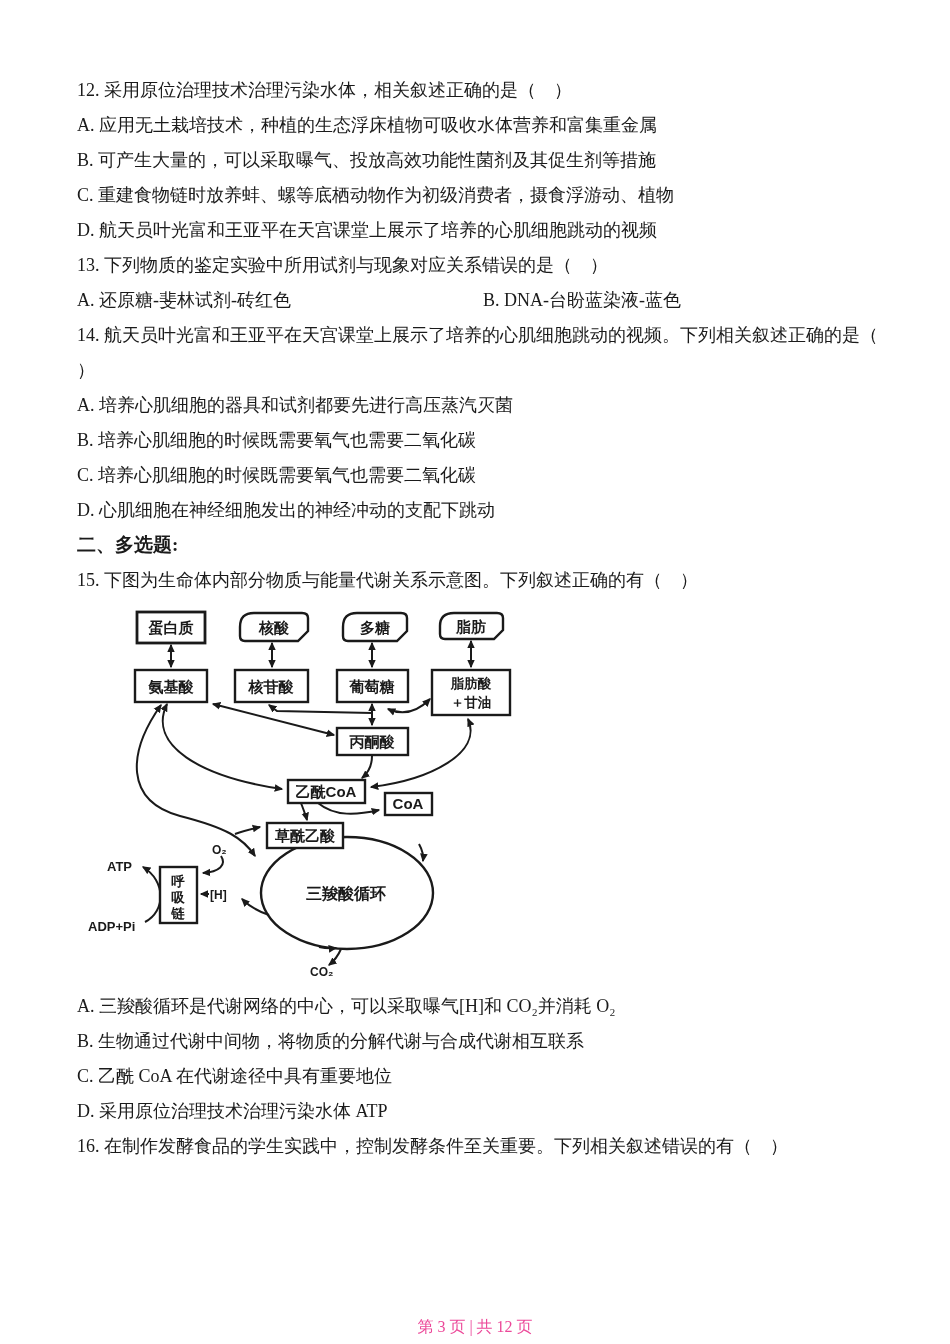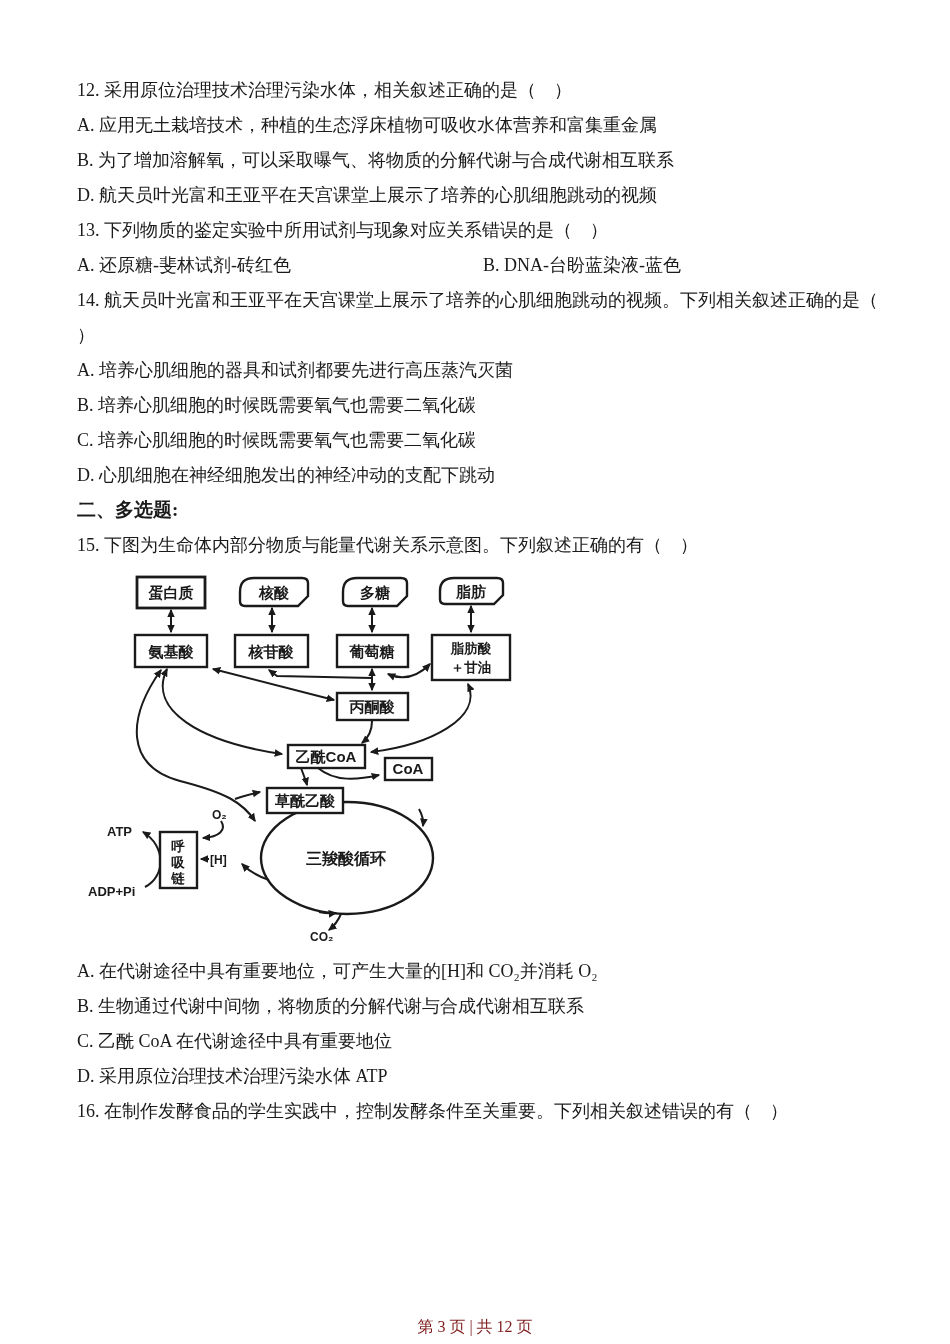--- a/index.html
+++ b/index.html
@@ -34,33 +34,34 @@
   svg .node-label-sm{font-size:13.5px;text-anchor:middle;}
   svg .free-label{font-size:13px;text-anchor:start;}
   svg .free-label-sm{font-size:12px;text-anchor:start;}
   svg .tca-label{font-size:16px;text-anchor:middle;}
   svg .box{fill:#ffffff;stroke:#1a1a1a;stroke-width:2.4;}
   svg .box-heavy{stroke-width:2.8;}
   svg .arrow{fill:none;stroke:#1a1a1a;stroke-width:2;}
   svg .cycle{fill:none;stroke:#1a1a1a;stroke-width:2.4;}
   .footer{
     position:absolute;left:0;right:0;bottom:6px;
-    text-align:center;font-size:16px;color:#7f1d1d;
+    text-align:center;font-size:16px;color:#ec4899;
     font-family:"Liberation Serif","DejaVu Serif",serif;
   }
 </style>
 </head>
 <body>
 
 <div class="page">
   <div class="content">
 
     <p class="line">12. 采用原位治理技术治理污染水体，相关叙述正确的是（　）</p>
     <p class="line">A. 应用无土栽培技术，种植的生态浮床植物可吸收水体营养和富集重金属</p>
-    <p class="line">B. 为了增加溶解氧，可以采取曝气、将物质的分解代谢与合成代谢相互联系</p>
+    <p class="line">B. 可产生大量的，可以采取曝气、投放高效功能性菌剂及其促生剂等措施</p>
+    <p class="line">C. 重建食物链时放养蚌、螺等底栖动物作为初级消费者，摄食浮游动、植物</p>
     <p class="line">D. 航天员叶光富和王亚平在天宫课堂上展示了培养的心肌细胞跳动的视频</p>
 
     <p class="line">13. 下列物质的鉴定实验中所用试剂与现象对应关系错误的是（　）</p>
     <div class="line">
       <span>A. 还原糖-斐林试剂-砖红色</span>
       <span class="col-right">B. DNA-台盼蓝染液-蓝色</span>
     </div>
 
     <p class="line">14. 航天员叶光富和王亚平在天宫课堂上展示了培养的心肌细胞跳动的视频。下列相关叙述正确的是（</p>
     <p class="line">）</p>
@@ -155,21 +156,21 @@
         <text class="node-label-sm" x="93" y="297">吸</text>
         <text class="node-label-sm" x="93" y="313">链</text>
         <text class="free-label" x="22" y="266">ATP</text>
         <text class="free-label" x="3" y="326">ADP+Pi</text>
         <text class="free-label-sm" x="127" y="249">O₂</text>
         <text class="free-label-sm" x="125" y="294">[H]</text>
         <text class="free-label-sm" x="225" y="371">CO₂</text>
       </svg>
     </div>
 
-    <p class="line">A. 在代谢途径中具有重要地位，可产生大量的[H]和 CO₂并消耗 O₂</p>
+    <p class="line">A. 三羧酸循环是代谢网络的中心，可以采取曝气[H]和 CO₂并消耗 O₂</p>
     <p class="line">B. 生物通过代谢中间物，将物质的分解代谢与合成代谢相互联系</p>
     <p class="line">C. 乙酰 CoA 在代谢途径中具有重要地位</p>
     <p class="line">D. 采用原位治理技术治理污染水体 ATP</p>
 
     <p class="line">16. 在制作发酵食品的学生实践中，控制发酵条件至关重要。下列相关叙述错误的有（　）</p>
 
   </div>
 
   <div class="footer">第 3 页  | 共 12 页</div>
 </div>

